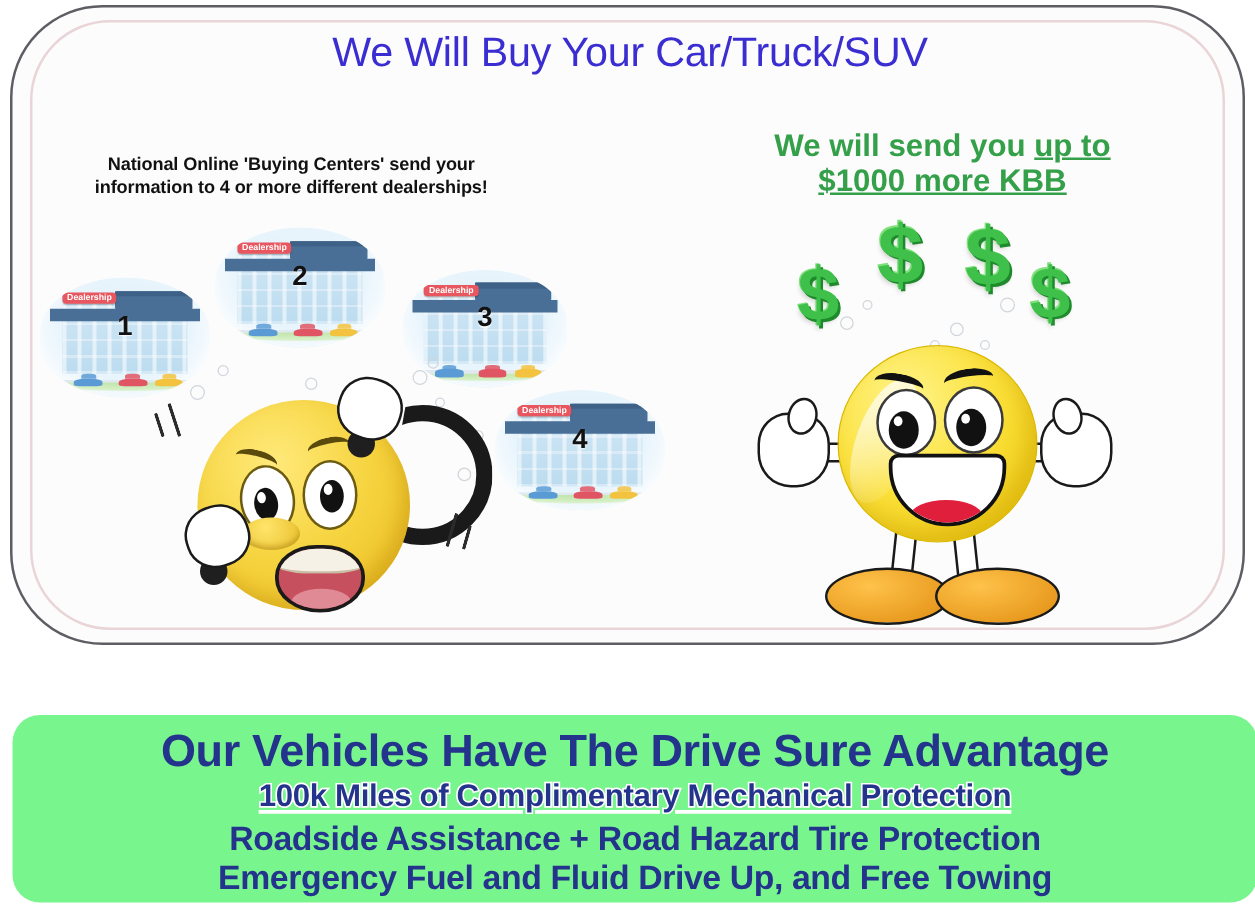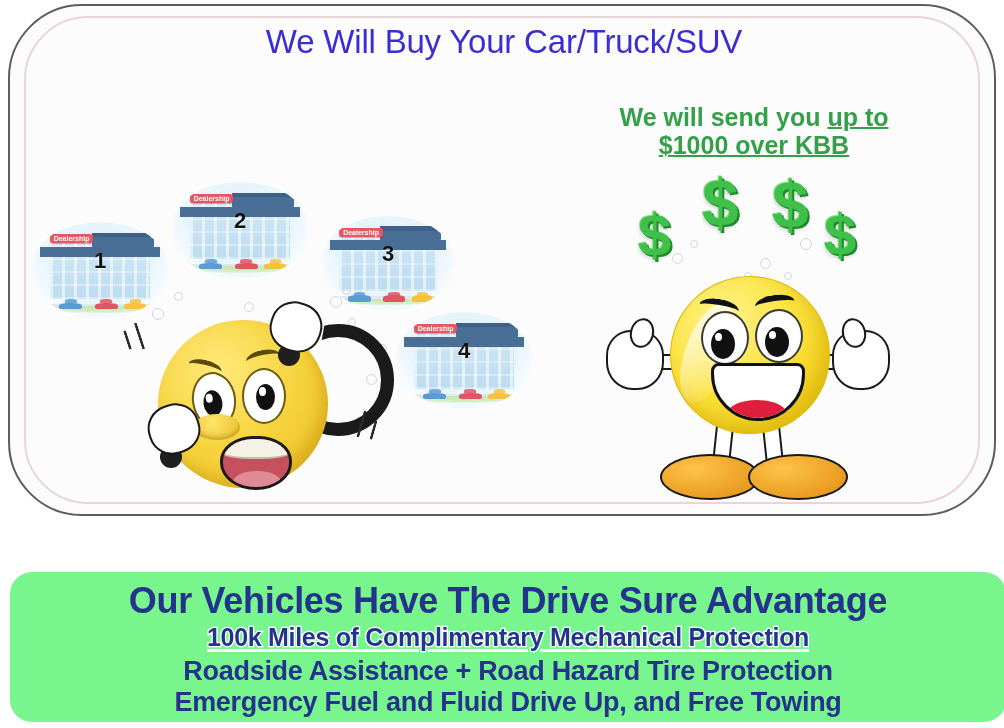--- a/index.html
+++ b/index.html
@@ -182,24 +182,28 @@
 <div class="stage">
 
   <div class="card-outer">
     <div class="card-inner"></div>
 
     <div class="headline">
       <div>We Will Buy Your Car/Truck/SUV</div>
     </div>
   </div>
 
+  <div class="left-caption">
+    <div>National Online 'Buying Centers' send your</div>
+    <div>information to 4 or more different dealerships!</div>
+  </div>
 
   <div class="right-caption">
     <div><span>We will send you </span><u>up to</u></div>
-    <div><u>$1000 over KBB</u></div>
+    <div><u>$1000 more KBB</u></div>
   </div>
 
   <div class="dealer" style="left:32px;top:222px;width:136px;height:96px;">
     <div class="sky"></div>
     <div class="d-bldg"></div>
     <div class="d-glass"></div>
     <div class="d-roof"></div>
     <div class="d-roof2"></div>
     <div class="d-band top"></div>
     <div class="d-ground"></div>

